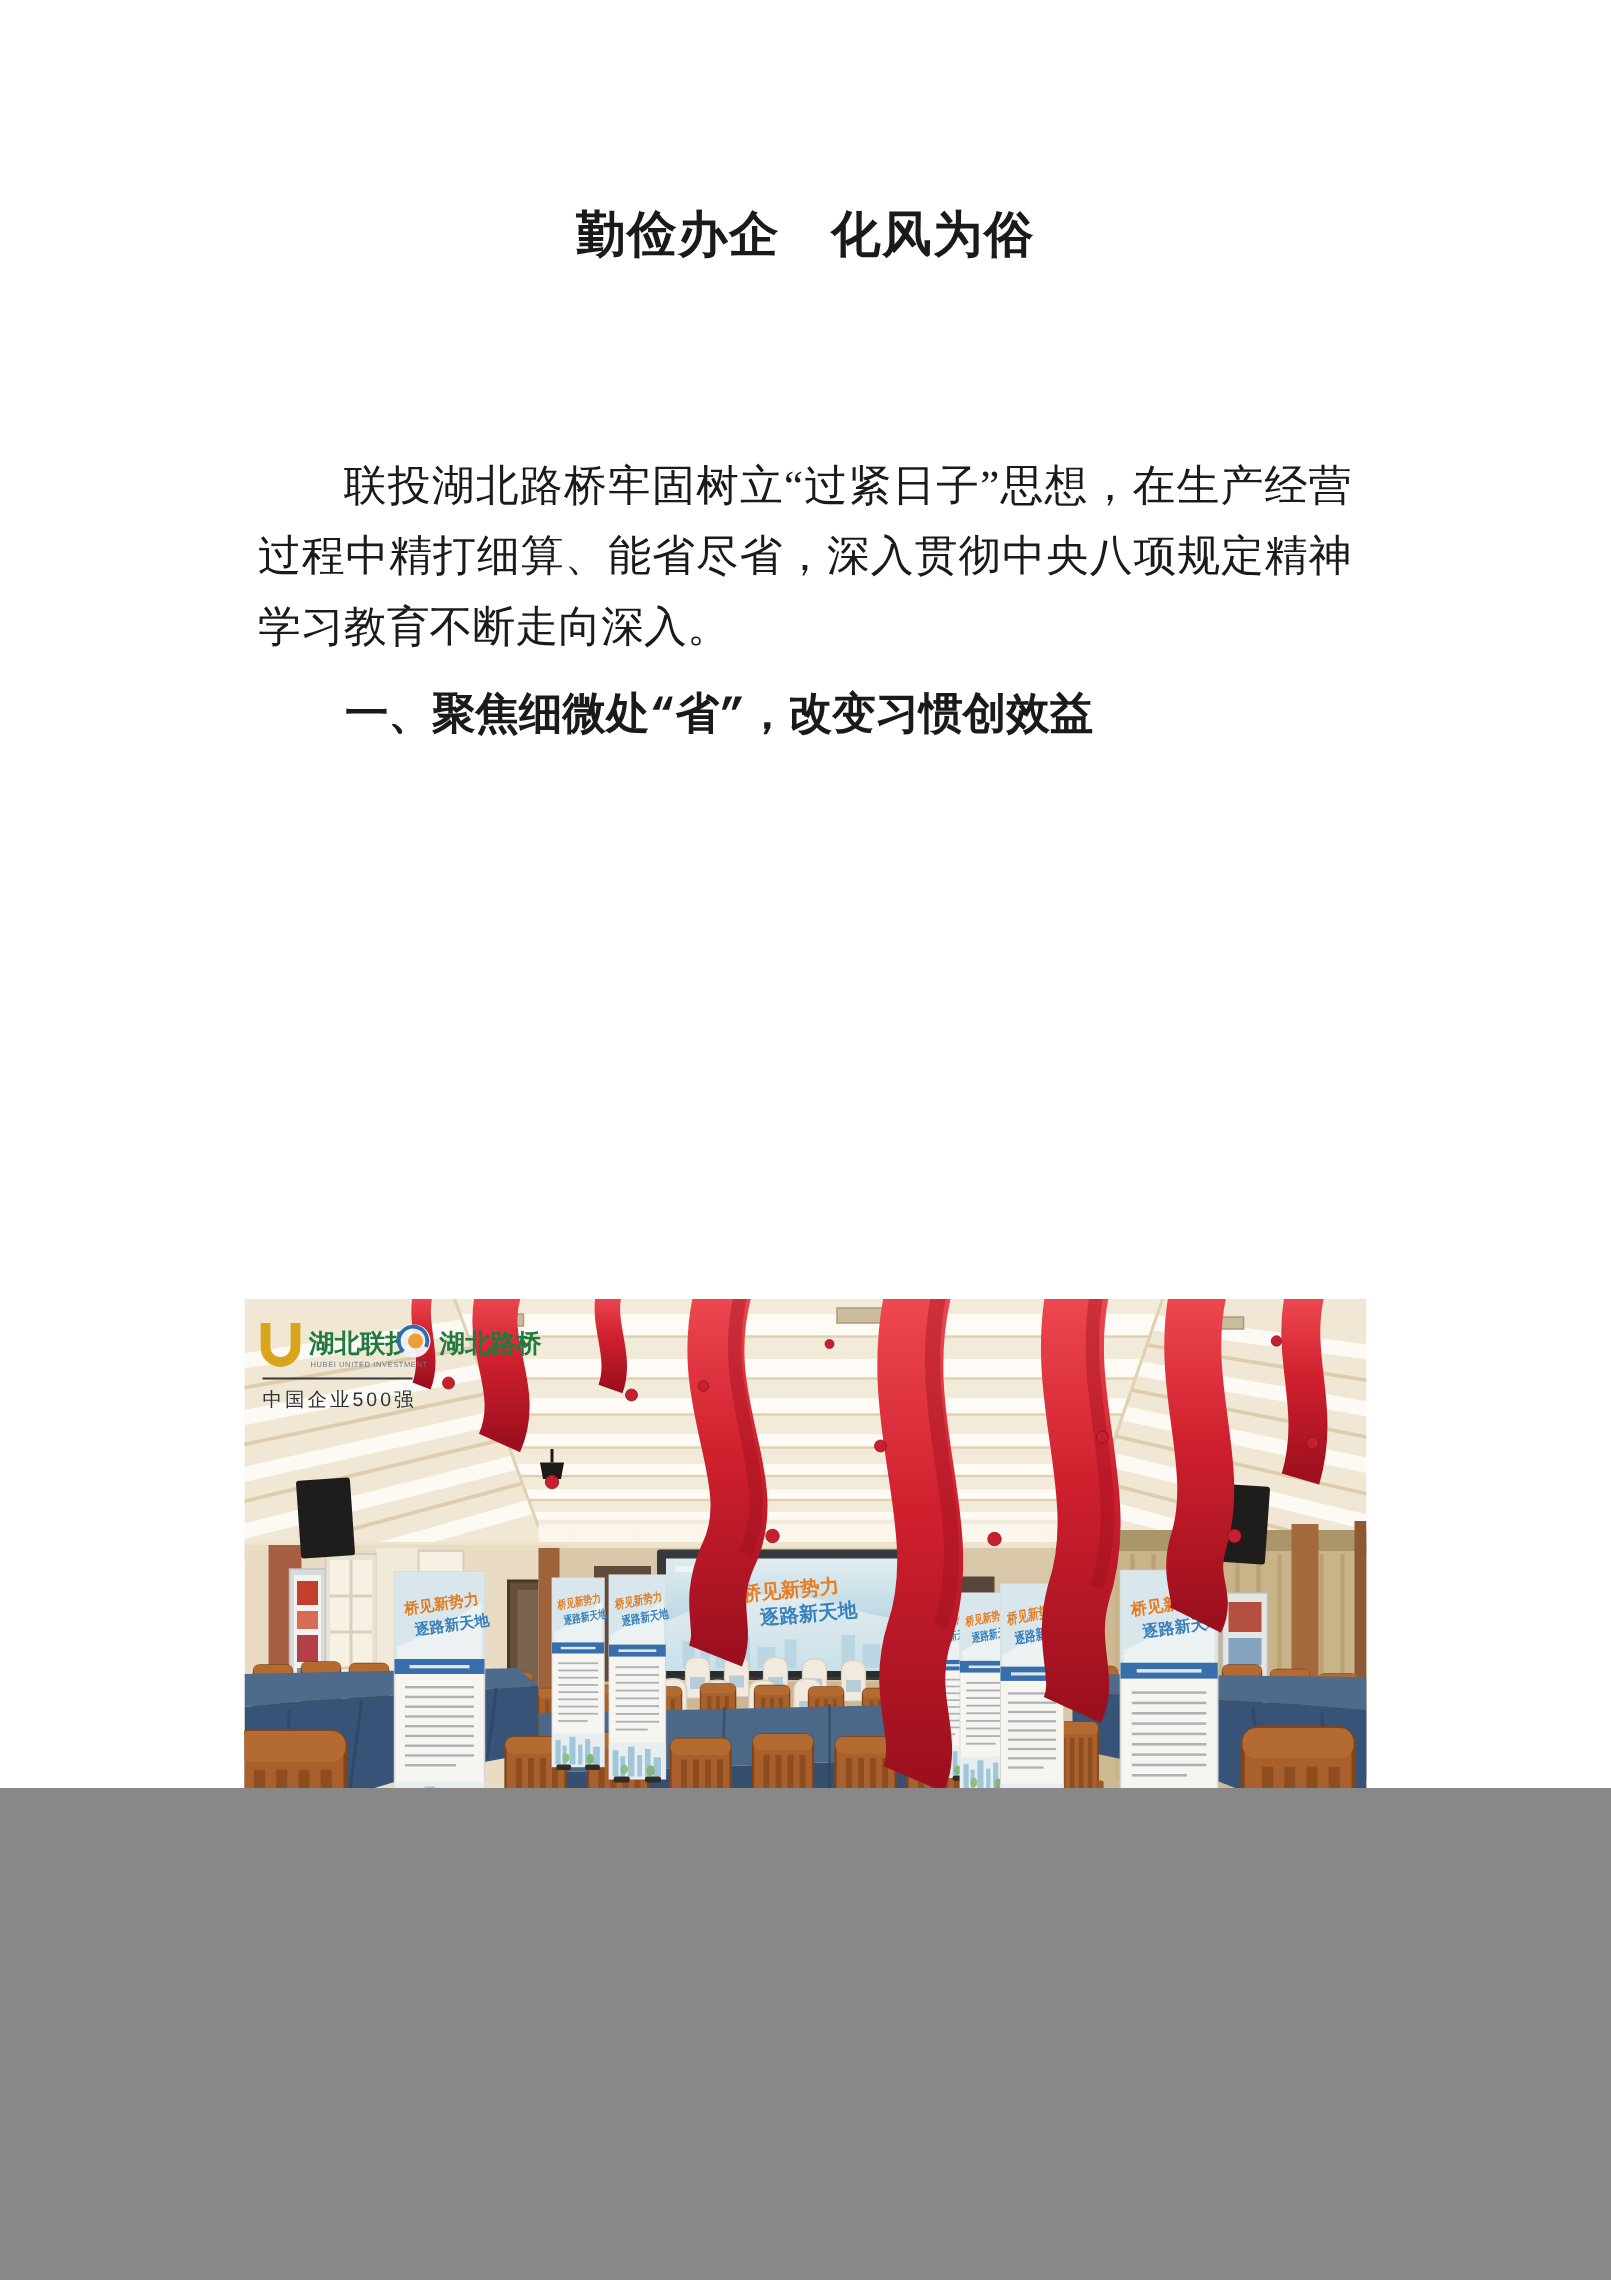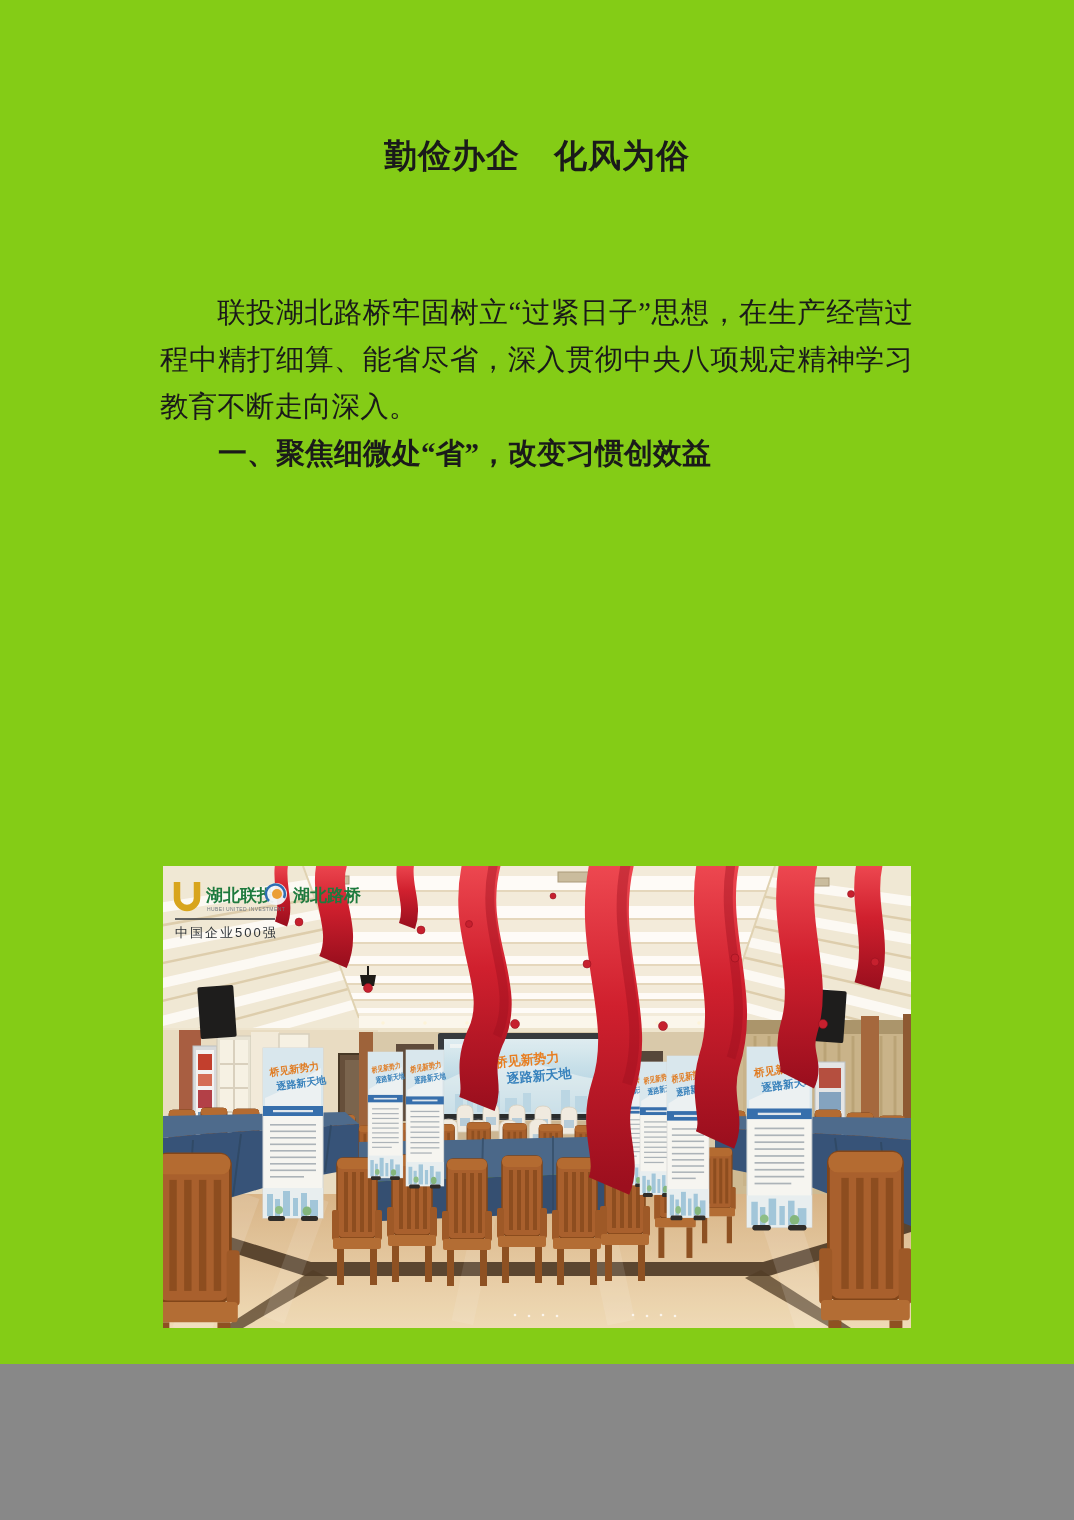--- a/index.html
+++ b/index.html
@@ -1,30 +1,30 @@
 <!DOCTYPE html>
 <html><head>
 <meta charset="utf-8">
 <style>
   html,body{margin:0;padding:0;background:#888;}
   .page{
-    position:relative; width:1074px; height:1364px; background:#84cc16;
+    position:relative; width:1074px; height:1192px; background:#ffffff;
     margin:0 auto; overflow:hidden;
     font-family:"Liberation Serif", serif; color:#1a1a1a;
   }
   .title{position:absolute; left:0; right:0; text-align:center; font-weight:bold; margin:0;}
   .t1{top:134px; font-size:33px; letter-spacing:1px;}
   .t2{top:188px; font-size:34px; letter-spacing:1px;}
   .body{
     position:absolute; left:160px; top:289px; width:753px;
     font-size:28.6px; line-height:47px;
     text-align:justify; text-align-last:left;
   }
-  .body p{margin:0; text-indent:2em;}
-  .heading{font-family:Liberation Serif, serif; font-weight:bold; font-size:29px;}
+  .body p{margin:12px; text-indent:2em;}
+  .heading{font-family:Liberation Mono, monospace; font-weight:bold; font-size:29px;}
   .photo{position:absolute; left:163px; top:866px; width:748px; height:462px; margin:0;}
   .photo svg{display:block;}
   .pagenum{position:absolute; left:0; right:0; top:1408px; text-align:left; font-size:26px; letter-spacing:6px;}
 </style>
 </head>
 <body>
 
 <div class="page">
 
   <h1 class="title t1">勤俭办企　化风为俗</h1>

